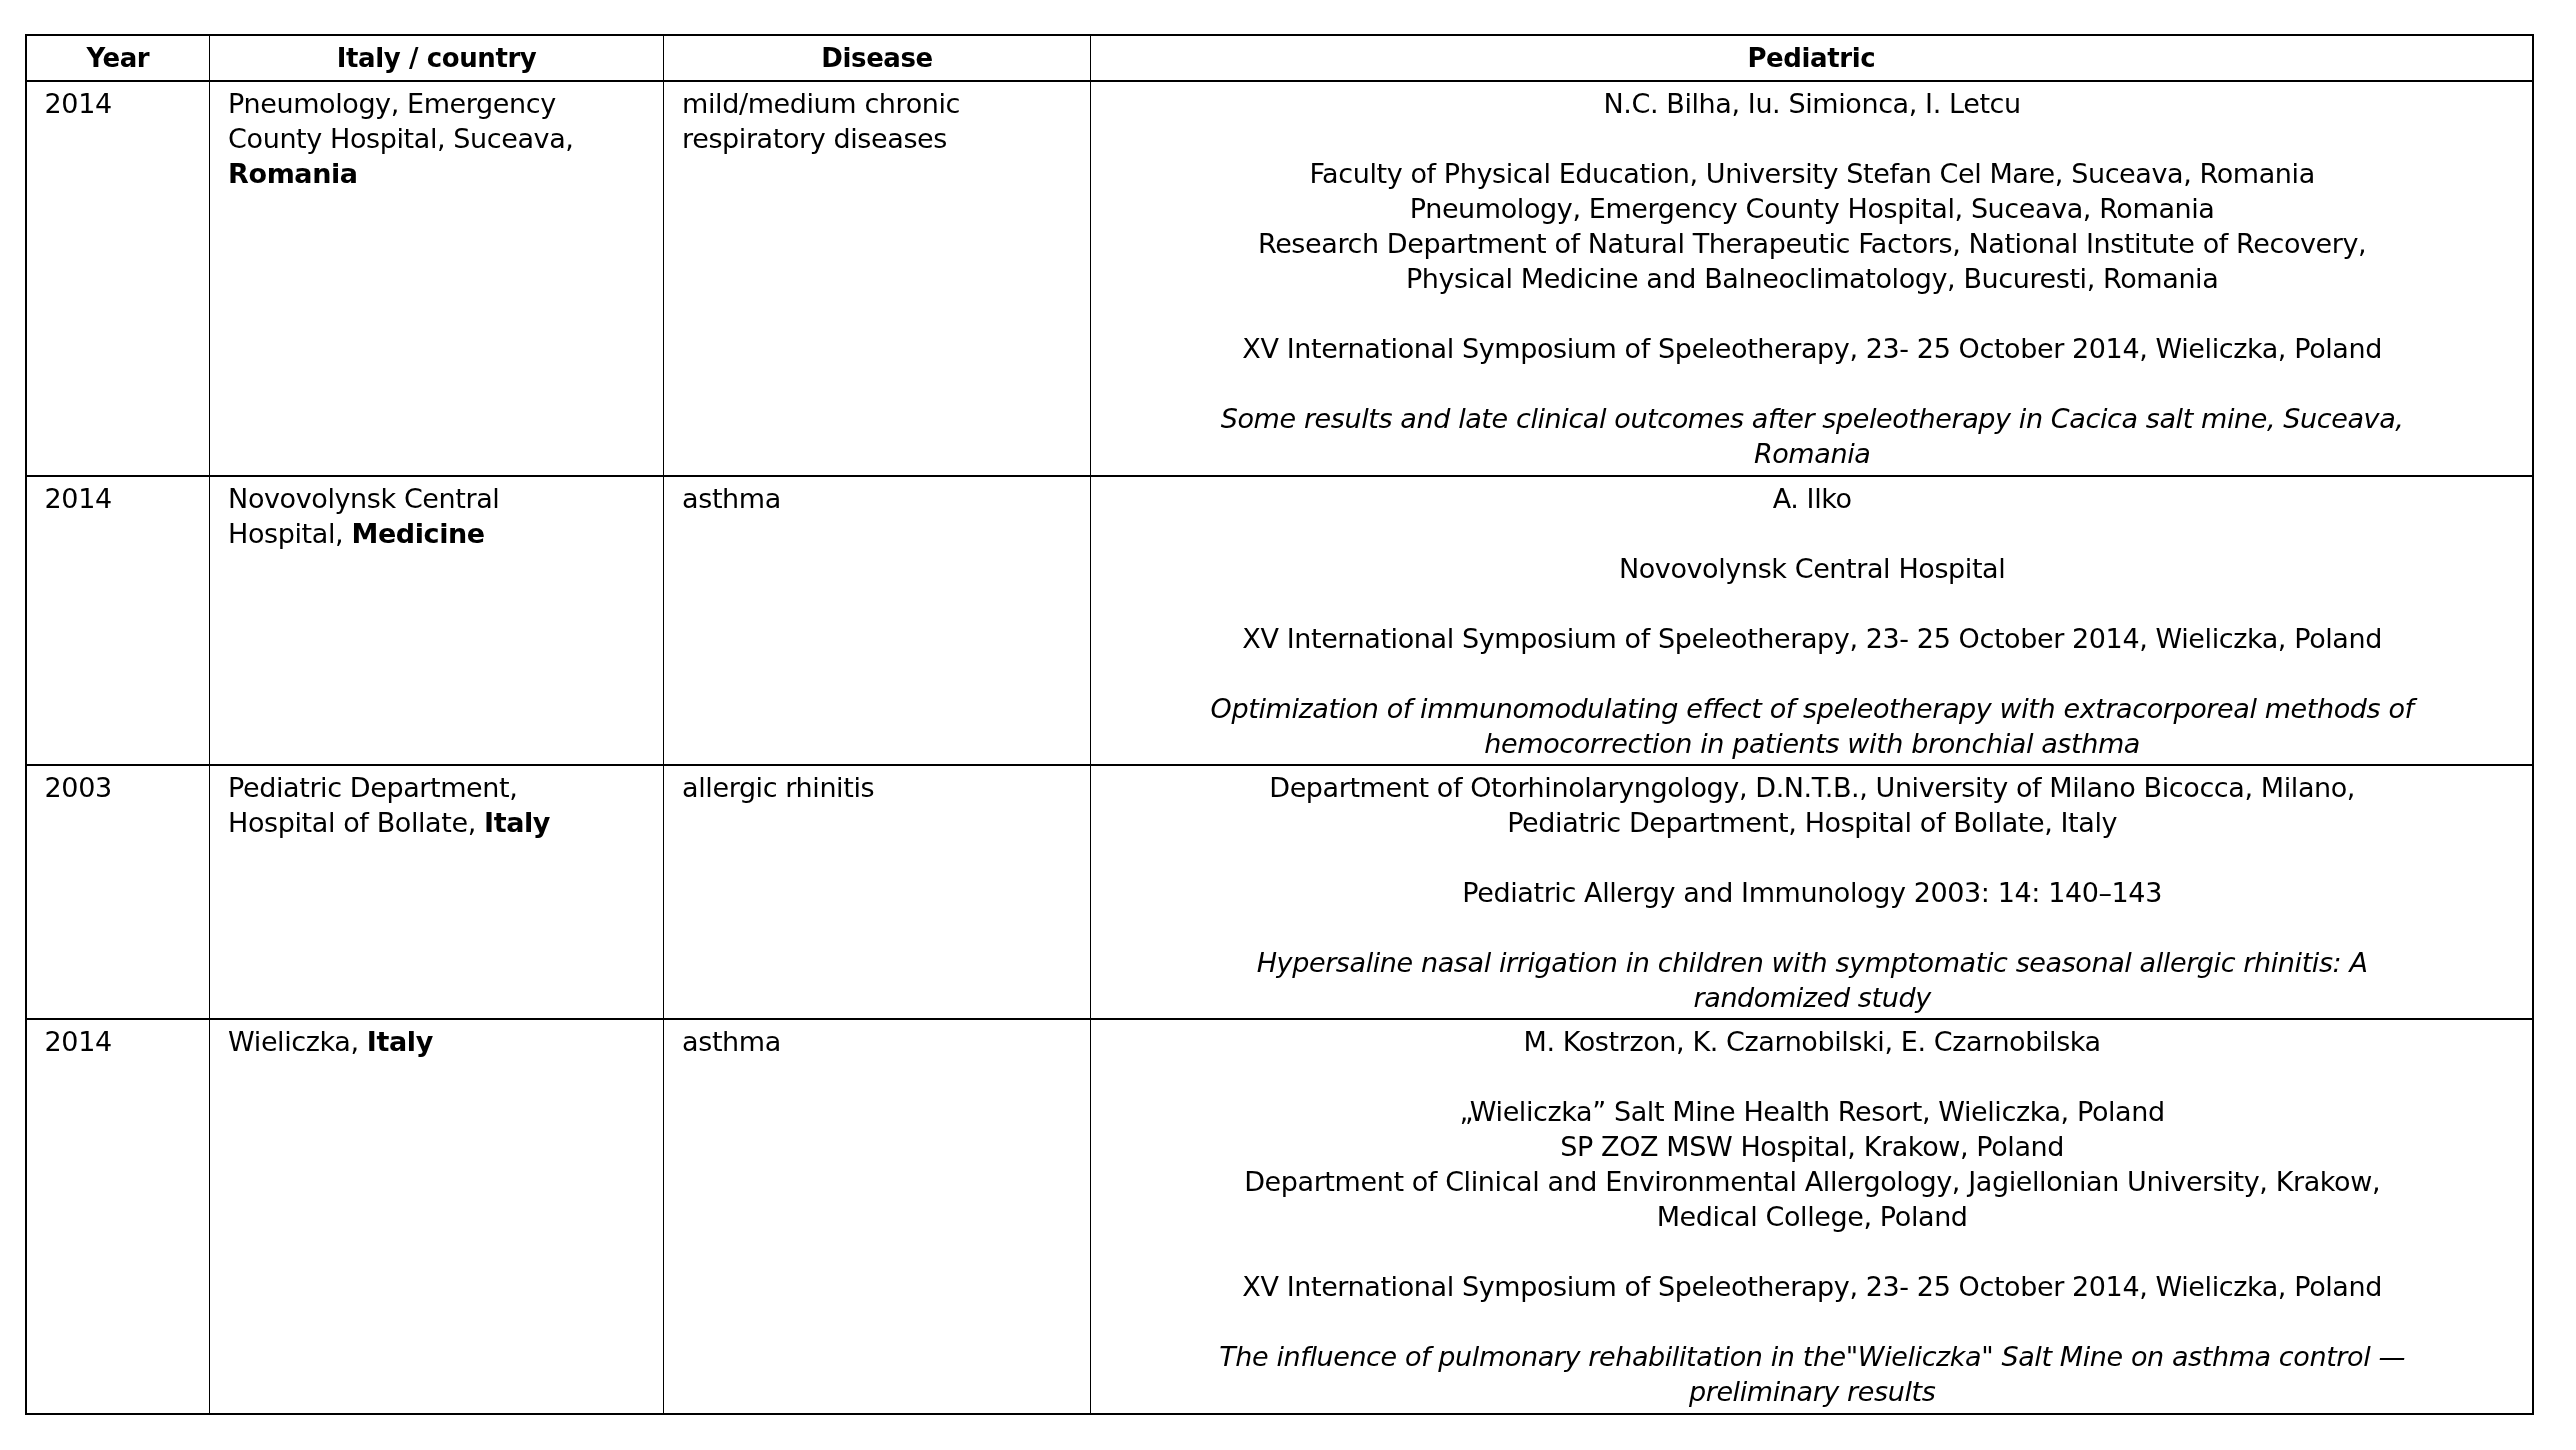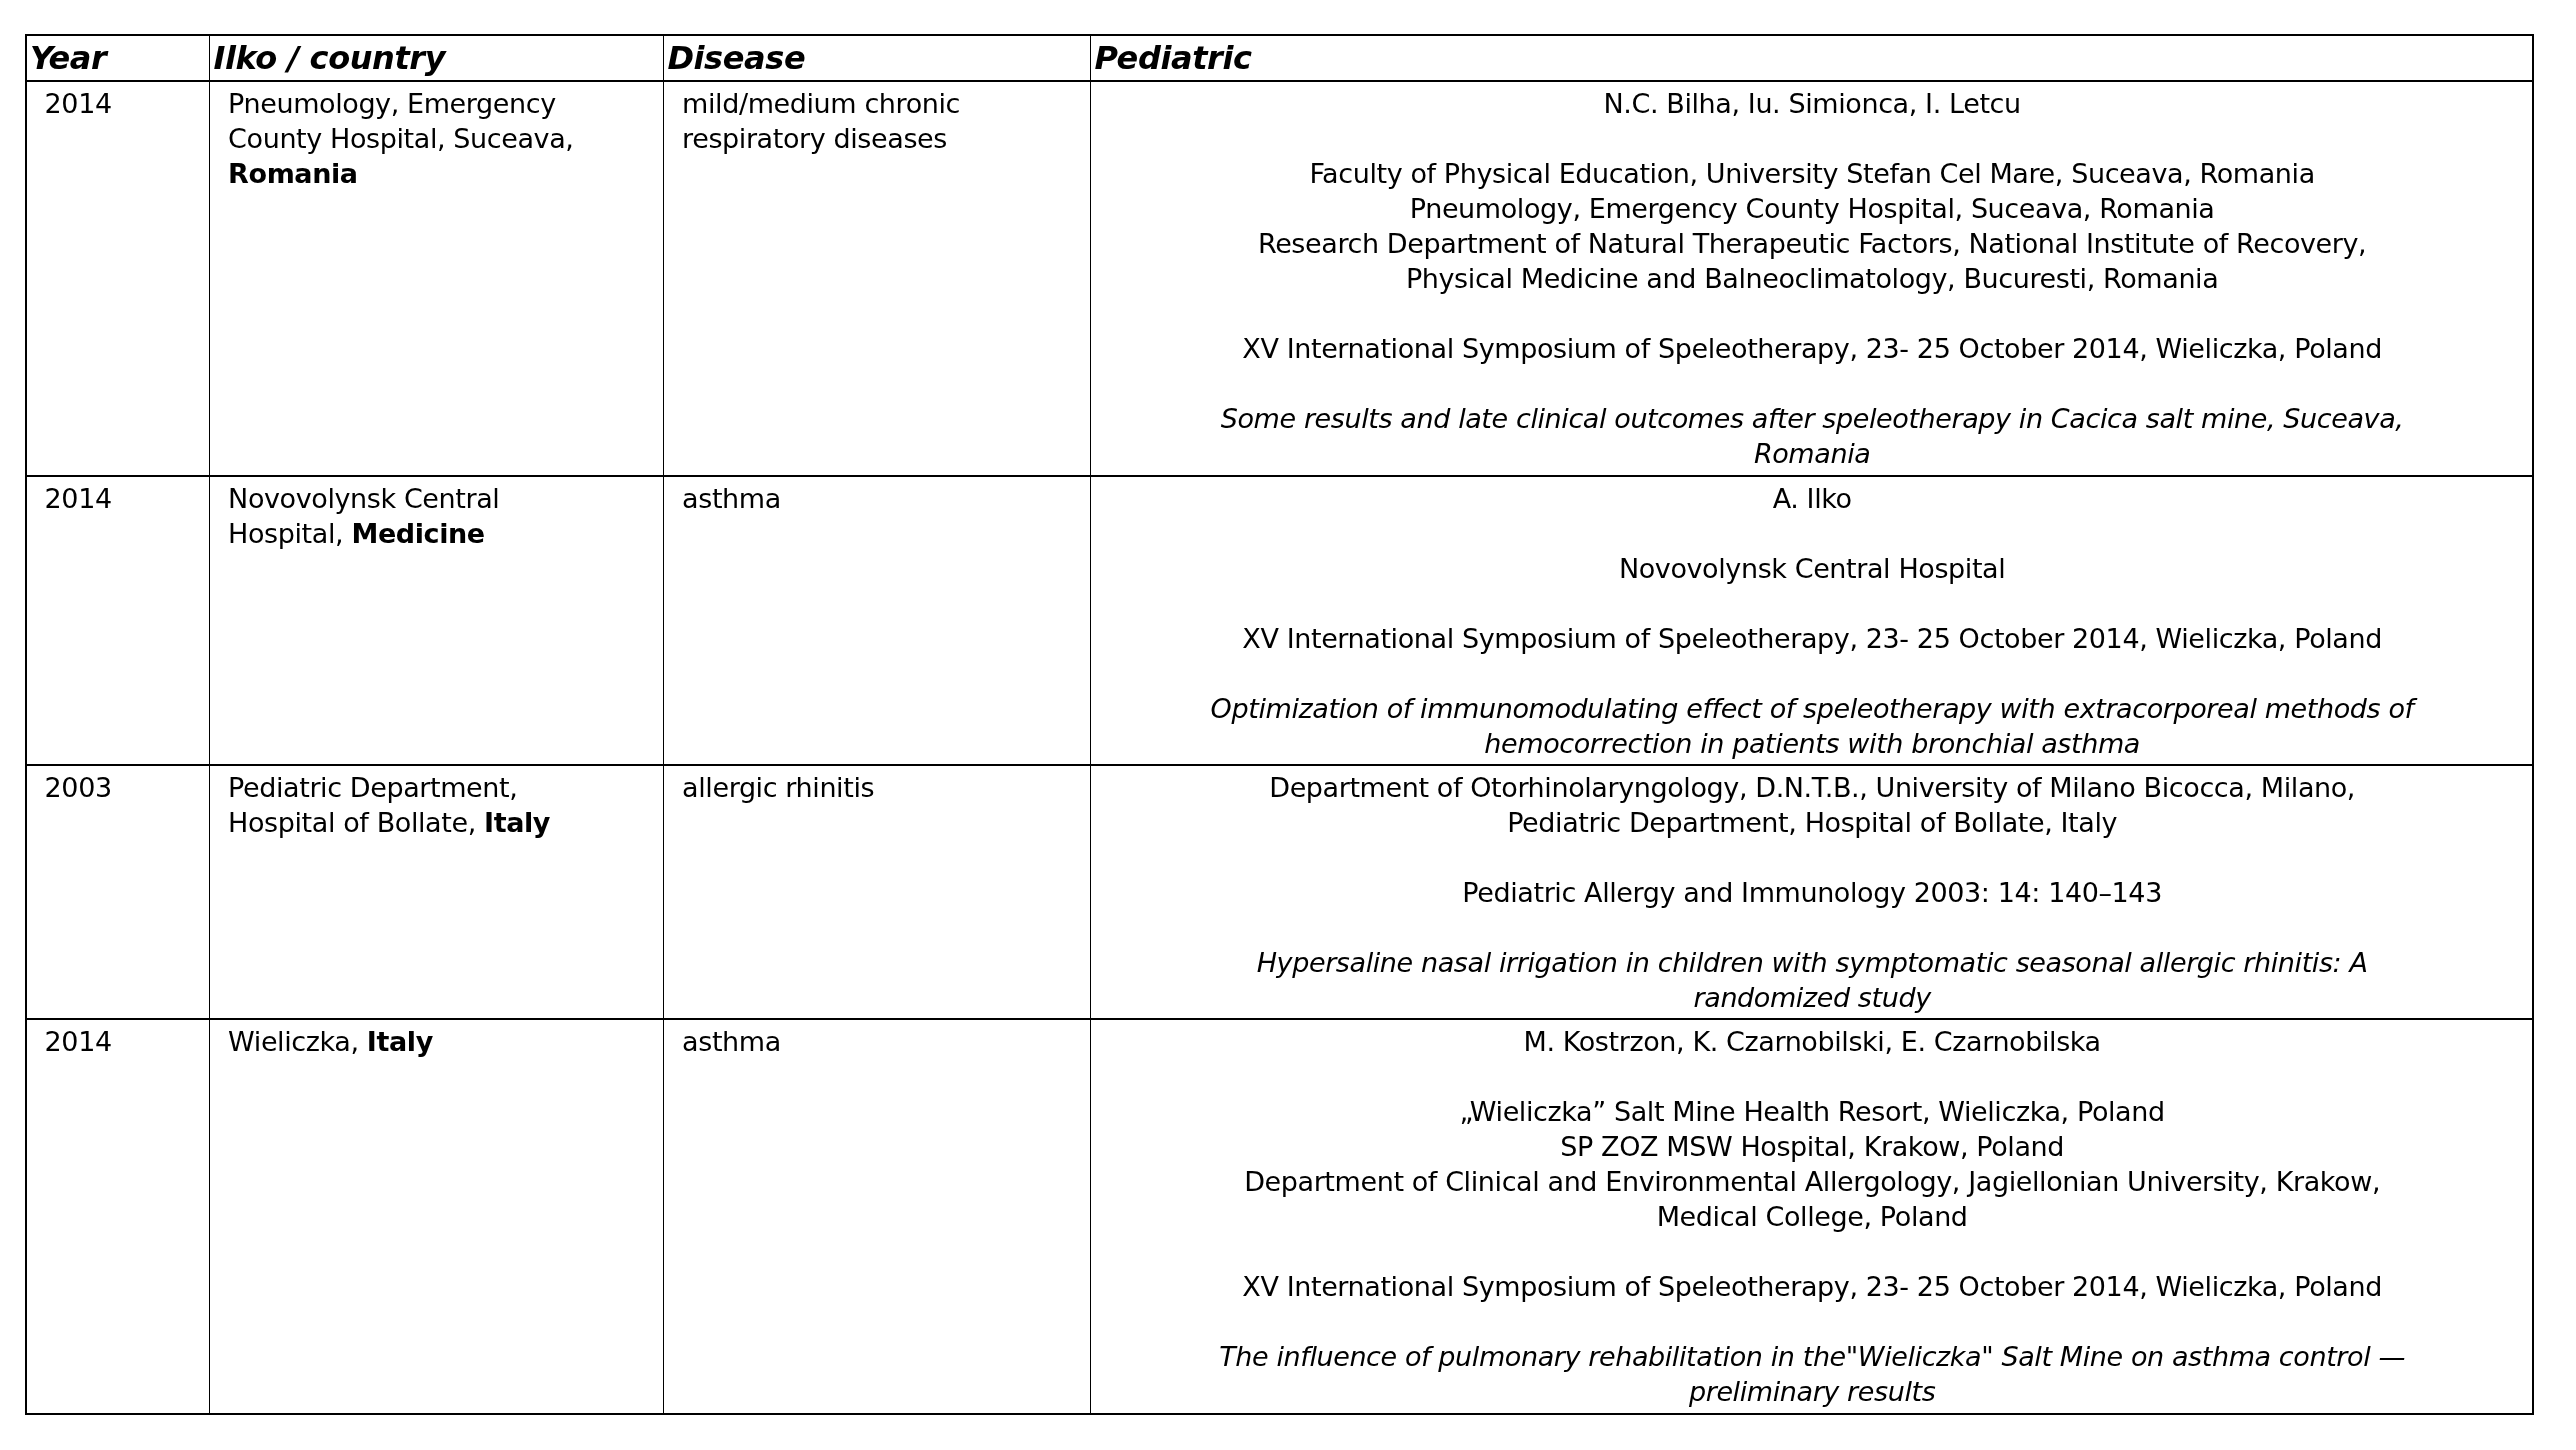--- a/index.html
+++ b/index.html
@@ -23,29 +23,28 @@
   }
   col.c-year    { width: 184px; }
   col.c-city    { width: 454px; }
   col.c-disease { width: 427px; }
   col.c-ref     { width: 1442px; }
 
   th {
     border: 1.6px solid #000;
     border-top-width: 2.5px;
     border-bottom-width: 2.5px;
-    font-size: 32px;
+    font-size: 26px;
     line-height: 38px;
     font-weight: bold;
-    text-align: left;
+    text-align: center;
     vertical-align: middle;
     padding: 1.6px 3.3px;
     height: 41px;
     letter-spacing: -0.4px;
-    font-style: italic;
   }
   td {
     border: 1.6px solid #000;
     border-top-width: 2.5px;
     border-bottom-width: 2.5px;
     vertical-align: top;
     font-size: 27px;
     line-height: 35px;
     padding: 4.1px 16.4px 3.3px 18px;
     letter-spacing: -0.4px;
@@ -61,21 +60,21 @@
 <table class="refs">
   <colgroup>
     <col class="c-year">
     <col class="c-city">
     <col class="c-disease">
     <col class="c-ref">
   </colgroup>
   <thead>
     <tr>
       <th>Year</th>
-      <th>Ilko / country</th>
+      <th>Italy / country</th>
       <th>Disease</th>
       <th>Pediatric</th>
     </tr>
   </thead>
   <tbody>
       <tr>
         <td>2014</td>
         <td>Pneumology, Emergency<br>County Hospital, Suceava,<br><span class="country">Romania</span></td>
         <td>mild/medium chronic<br>respiratory diseases</td>
         <td class="ref">

